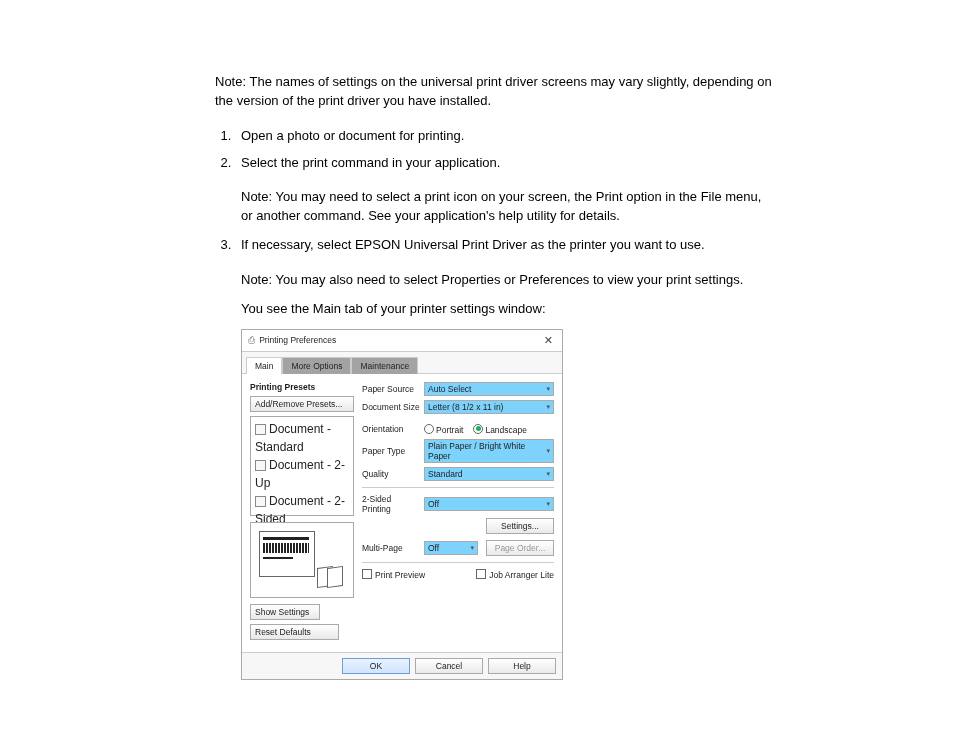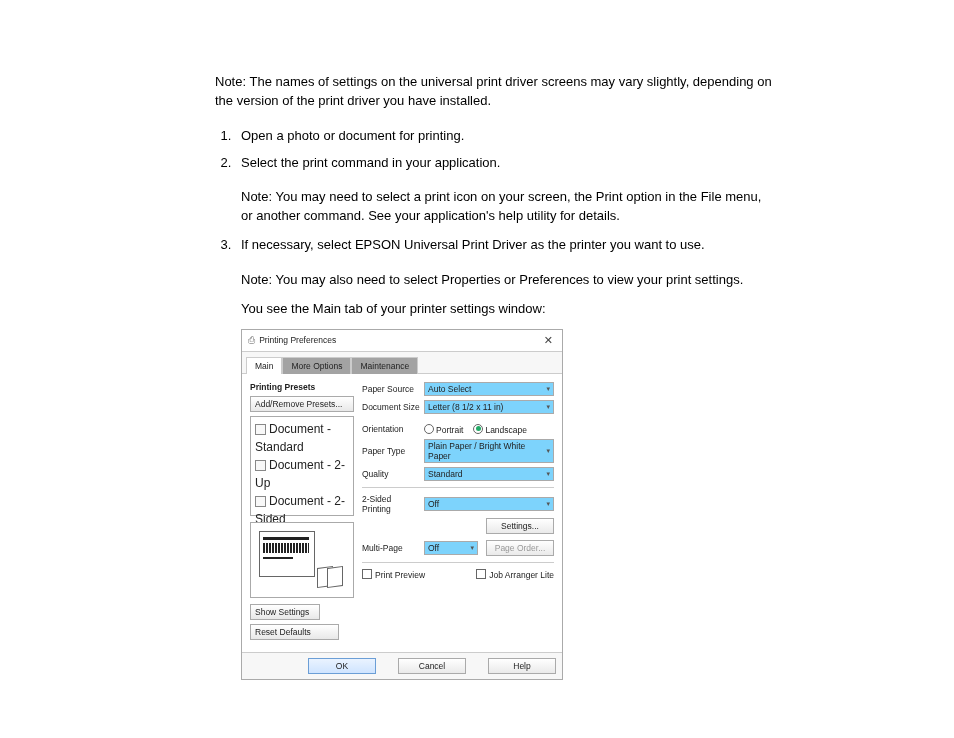--- a/index.html
+++ b/index.html
@@ -156,21 +156,21 @@
   .spin .arrows{ font-size:6px; line-height:6px; color:#555;}
   .divider{ border-top:1px solid #ccc; margin:6px 0;}
   .right-btn{
     border:1px solid #aaa; background:linear-gradient(#fff,#eaeaea);
     font-size:8.5px; padding:2px 6px; min-width:54px; text-align:center;
   }
   .right-btn.disabled{ color:#999; }
   .dlg-footer{
     border-top:1px solid #ccc;
     padding:5px 6px;
-    display:flex; justify-content:flex-end; gap:22px;
+    display:flex; justify-content:flex-end; gap:5px;
     background:#f7f7f7;
   }
   .dlg-footer .right-btn.primary{ background:linear-gradient(#eaf3ff,#cfe4ff); border-color:#6b9ed6;}
 </style>
 </head>
 <body>
 
 <div class="page">
 
   <p class="body-text">

